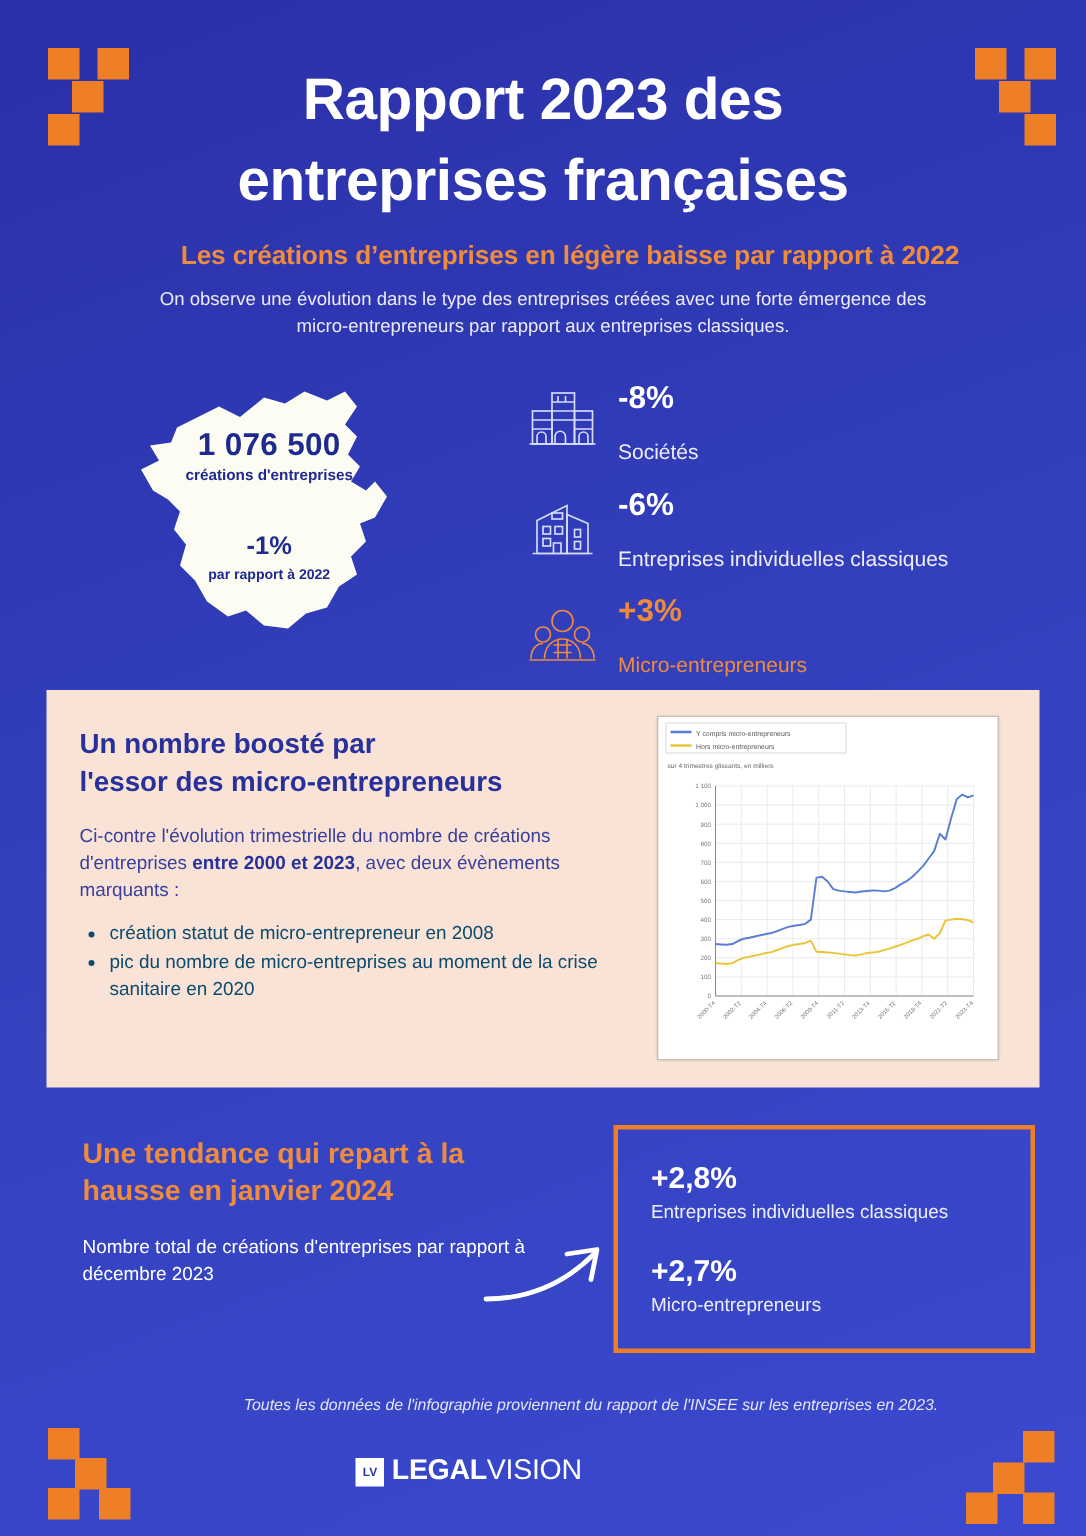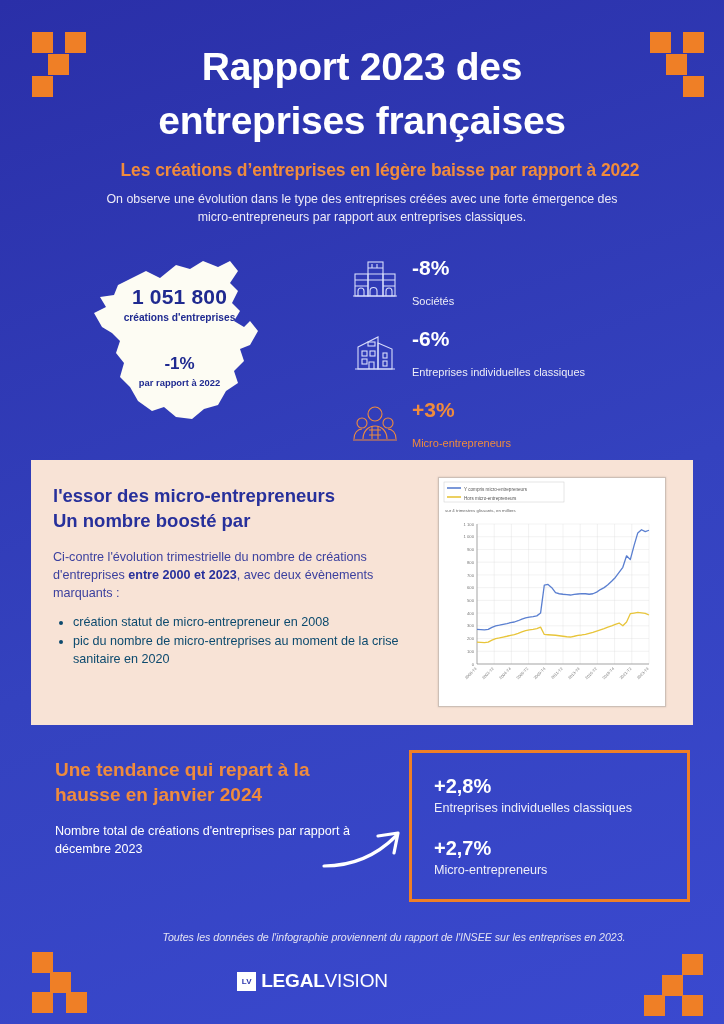--- a/index.html
+++ b/index.html
@@ -40,21 +40,21 @@
   .map-cap { font-size:10.2px; font-weight:bold; margin-top:3px; }
   .map-pct { font-size:17px; font-weight:bold; margin-top:31px; }
   .map-sub { font-size:9.4px; font-weight:bold; margin-top:3px; }
 
   .stats { position:absolute; left:350px; top:8px; width:350px; }
   .stat { display:flex; align-items:center; height:66px; margin-bottom:5px; }
   .stat .ico { width:50px; flex:0 0 50px; display:flex; align-items:center;
                justify-content:center; }
   .stat .txt { margin-left:12px; }
   .stat .pct { font-size:21px; font-weight:bold; line-height:1.05; color:#ffffff; }
-  .stat .lbl { font-size:11px; color:#ededf7; margin-top:16px; }
+  .stat .lbl { font-size:14px; color:#ededf7; margin-top:16px; }
   .stat.accent .pct, .stat.accent .lbl { color:#ef8b3d; }
 
   
   .panel { position:absolute; left:31px; top:460px; width:662px; height:265px;
            background:#f8e3d6; }
   .panel-left { position:absolute; left:22px; top:24px; width:370px; color:#27309b; }
   .panel-h { font-size:18.5px; font-weight:bold; line-height:1.33; }
   .panel-p { font-size:12.6px; line-height:1.42; margin-top:16px; color:#3a3f9e; }
   .panel-p b { font-weight:bold; color:#27309b; }
   .panel-ul { margin:11px 0 0 0; padding-left:20px; font-size:12.6px;
@@ -133,21 +133,21 @@
   <div class="midrow">
 
     <div class="map-wrap">
       <svg width="215" height="200" viewBox="0 0 215 200">
         <path fill="#fdfcf3" d="M58 38 L74 30 L88 37 L104 24 L118 28 L131 20 L146 26 L158 20 L166 30 L158 42
           L166 50 L160 62 L168 70 L162 80 L172 86 L178 80 L186 90 L178 104 L168 108 L172 120 L162 130
           L166 142 L154 150 L146 164 L132 168 L120 178 L104 176 L92 166 L80 170 L66 160 L58 146
           L48 136 L52 122 L44 112 L48 100 L40 92 L30 86 L22 72 L34 66 L28 56 L42 54 L46 44 Z"></path>
       </svg>
       <div class="map-text">
-        <div class="map-big">1 051 800</div>
+        <div class="map-big">1 076 500</div>
         <div class="map-cap">créations d'entreprises</div>
         <div class="map-pct">-1%</div>
         <div class="map-sub">par rapport à 2022</div>
       </div>
     </div>
 
     <div class="stats">
 
       <div class="stat">
         <div class="ico">
@@ -206,22 +206,22 @@
           <div class="lbl">Micro-entrepreneurs</div>
         </div>
       </div>
 
     </div>
   </div>
 
   <div class="panel">
     <div class="panel-left">
       <div class="panel-h">
+        <div>Un nombre boosté par</div>
         <div>l'essor des micro-entrepreneurs</div>
-        <div>Un nombre boosté par</div>
       </div>
       <div class="panel-p">
         <span>Ci-contre l'évolution trimestrielle du nombre de créations d'entreprises </span><b>entre 2000 et 2023</b><span>, avec deux évènements marquants :</span>
       </div>
       <ul class="panel-ul">
         <li>création statut de micro-entrepreneur en 2008</li>
         <li>pic du nombre de micro-entreprises au moment de la crise sanitaire en 2020</li>
       </ul>
     </div>
 

